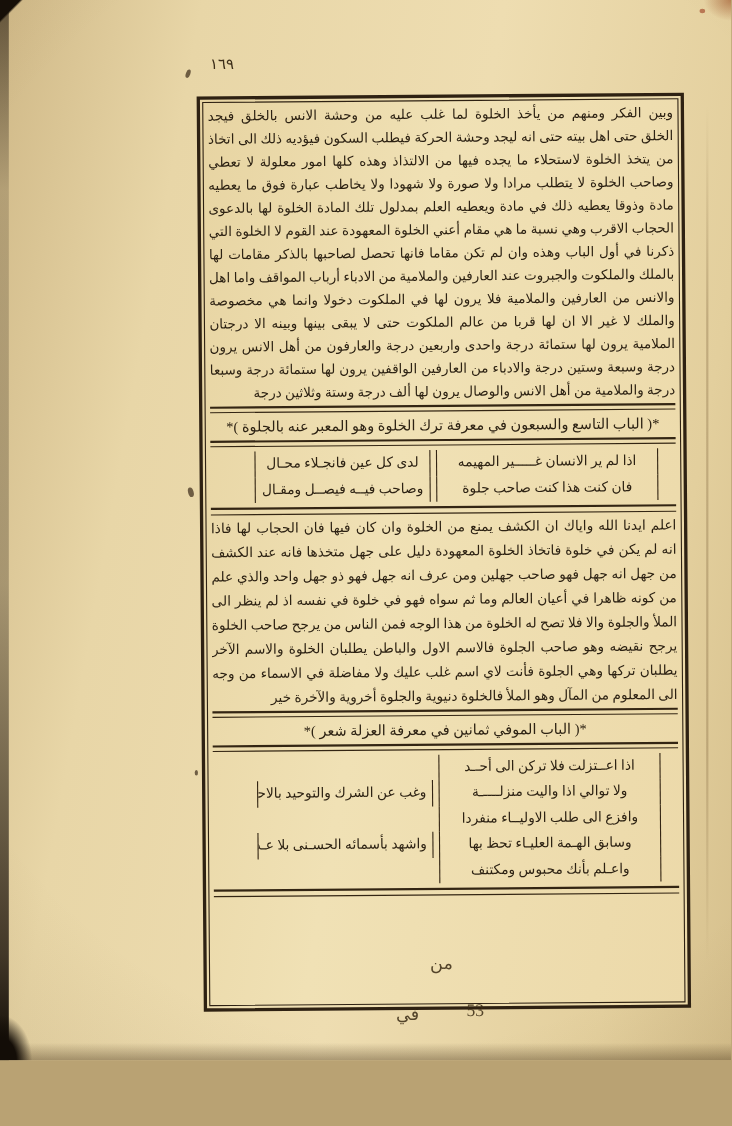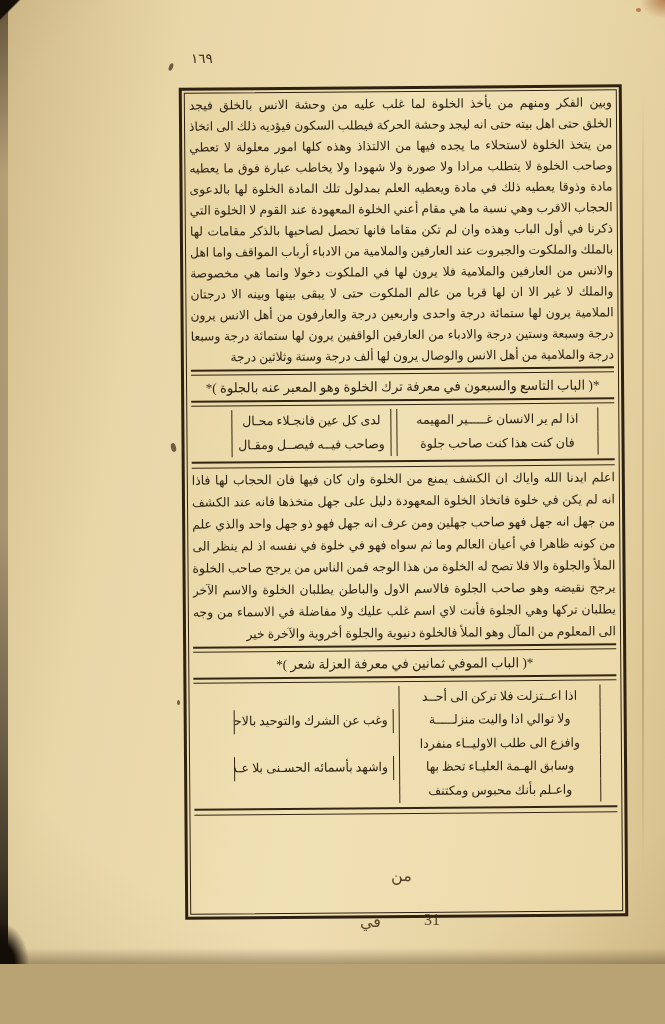--- a/index.html
+++ b/index.html
@@ -158,21 +158,21 @@
 
       <div class="rule"></div>
 
       <div class="block block-c">
         
       </div>
 
     </div>
   </div>
 
-  <span class="foot f-quire">31</span>
+  <span class="foot f-quire">53</span>
   <span class="foot f-c1">من</span>
   <span class="foot f-c2">في</span>
 
   <div class="edge-left"></div>
   <div class="edge-bottom"></div>
   <div class="corner-tl"></div>
   <div class="corner-bl"></div>
   <div class="smudge-tr"></div>
   <div class="dot-tr"></div>
   <div class="page-edge"></div>

